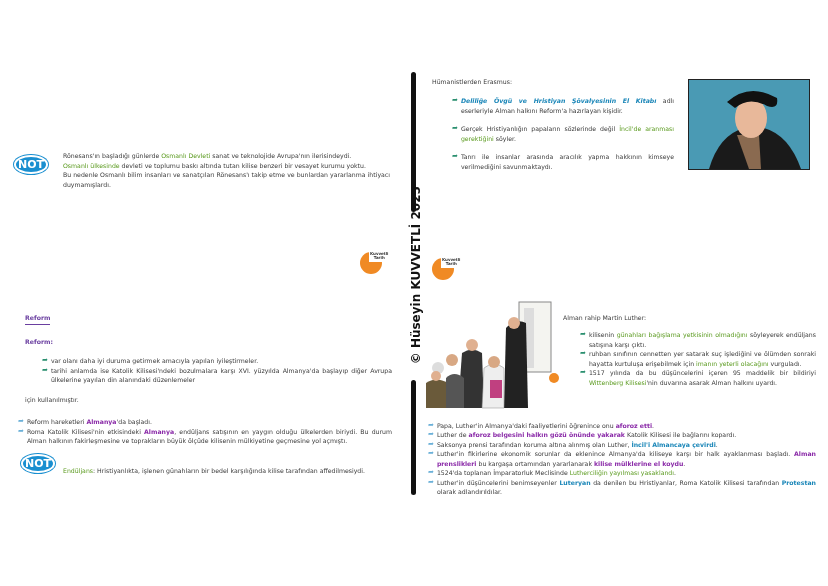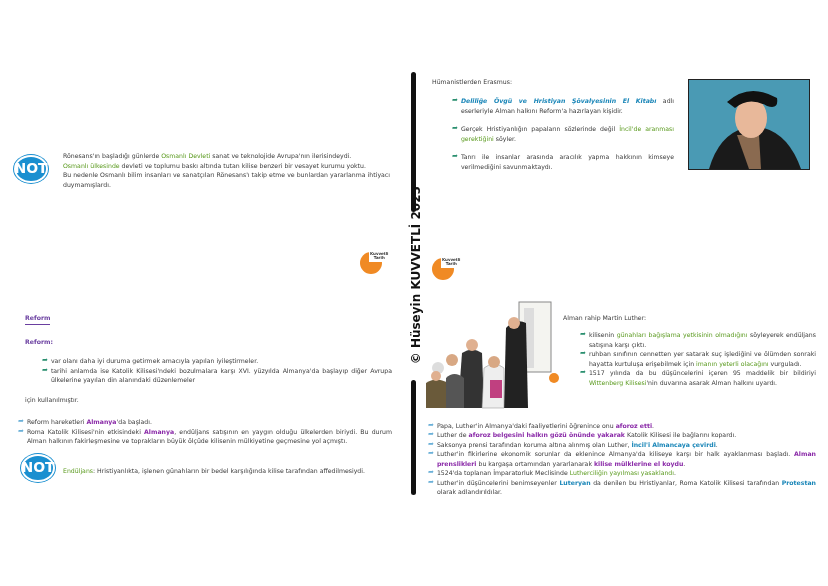--- a/index.html
+++ b/index.html
@@ -11,22 +11,22 @@
   .abs { position:absolute; }
   .g { color:#5a9a1e; }
   .p { color:#8a2aa8; font-weight:bold; }
   .b { color:#1a86b8; font-weight:bold; }
   .bi { color:#1a86b8; font-weight:bold; font-style:italic; }
   .bullet { display:flex; align-items:flex-start; gap:3px; }
   .arrow { color:#2a8f6f; font-size:7px; line-height:1.3; flex:0 0 auto; }
   .arrow-lb { color:#6ab0d8; font-size:7px; line-height:1.3; flex:0 0 auto; }
   .justify { text-align:justify; }
   .not-badge {
-    width:30px; height:24px; border-radius:50%;
-    background:#1a8fd0; color:#fff; font-weight:bold; font-size:14px;
+    width:30px; height:15px; border-radius:50%;
+    background:#1a8fd0; color:#fff; font-weight:bold; font-size:11px;
     display:flex; align-items:center; justify-content:center;
     box-shadow:0 0 0 2px #fff, 0 0 0 3px #1a8fd0;
   }
   .divider {
     width:5px; background:#111; border-radius:3px;
   }
   .logo {
     width:22px; height:22px; border-radius:50%; background:#f08a24; position:absolute;
   }
   .logo-text {

